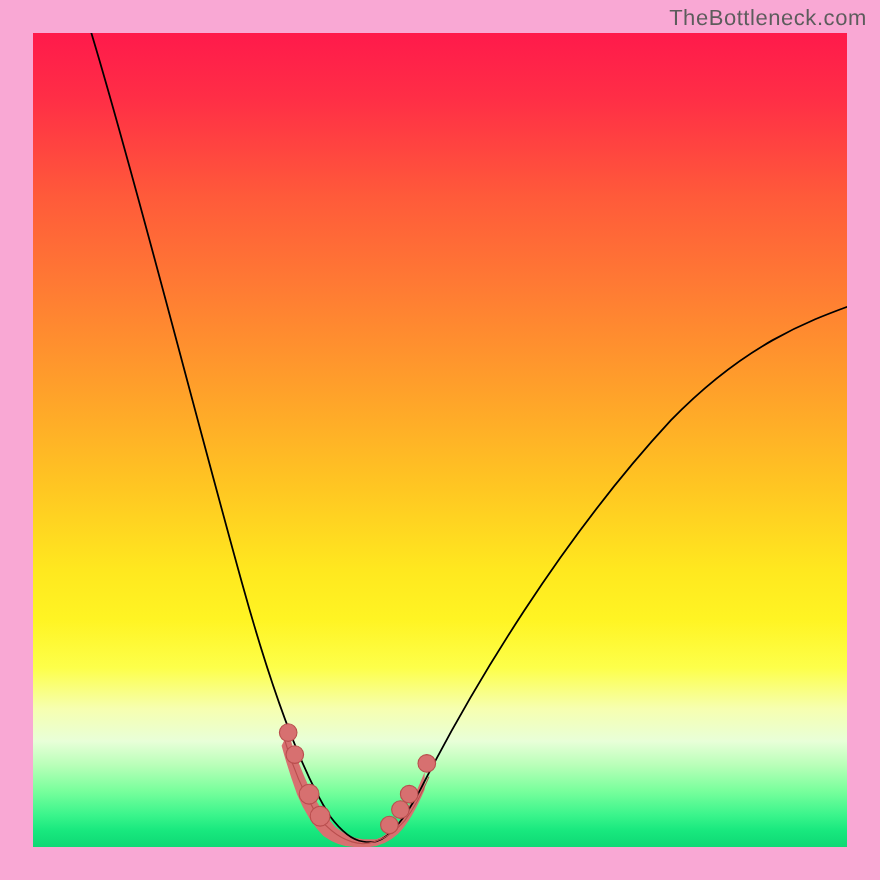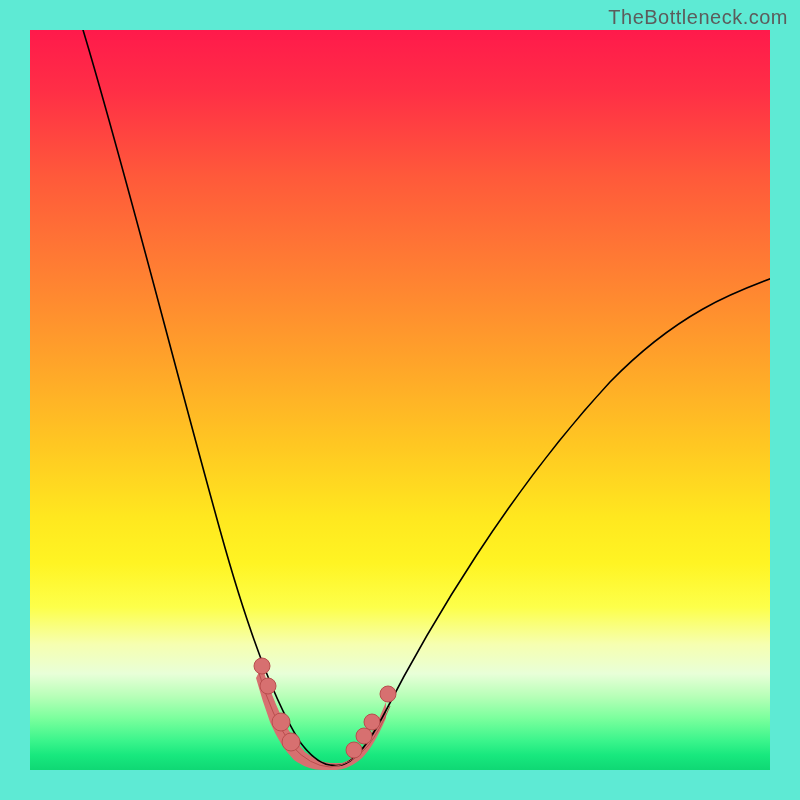--- a/index.html
+++ b/index.html
@@ -9,21 +9,21 @@
     height: 800px;
     background: #000;
     overflow: hidden;
   }
   .frame {
     position: absolute;
     left: 0;
     top: 0;
     width: 800px;
     height: 800px;
-    background: #5eead4;
+    background: #f9a8d4;
   }
   .plot {
     position: absolute;
     left: 30px;
     top: 30px;
     width: 740px;
     height: 740px;
     overflow: hidden;
   }
   .gradient {

